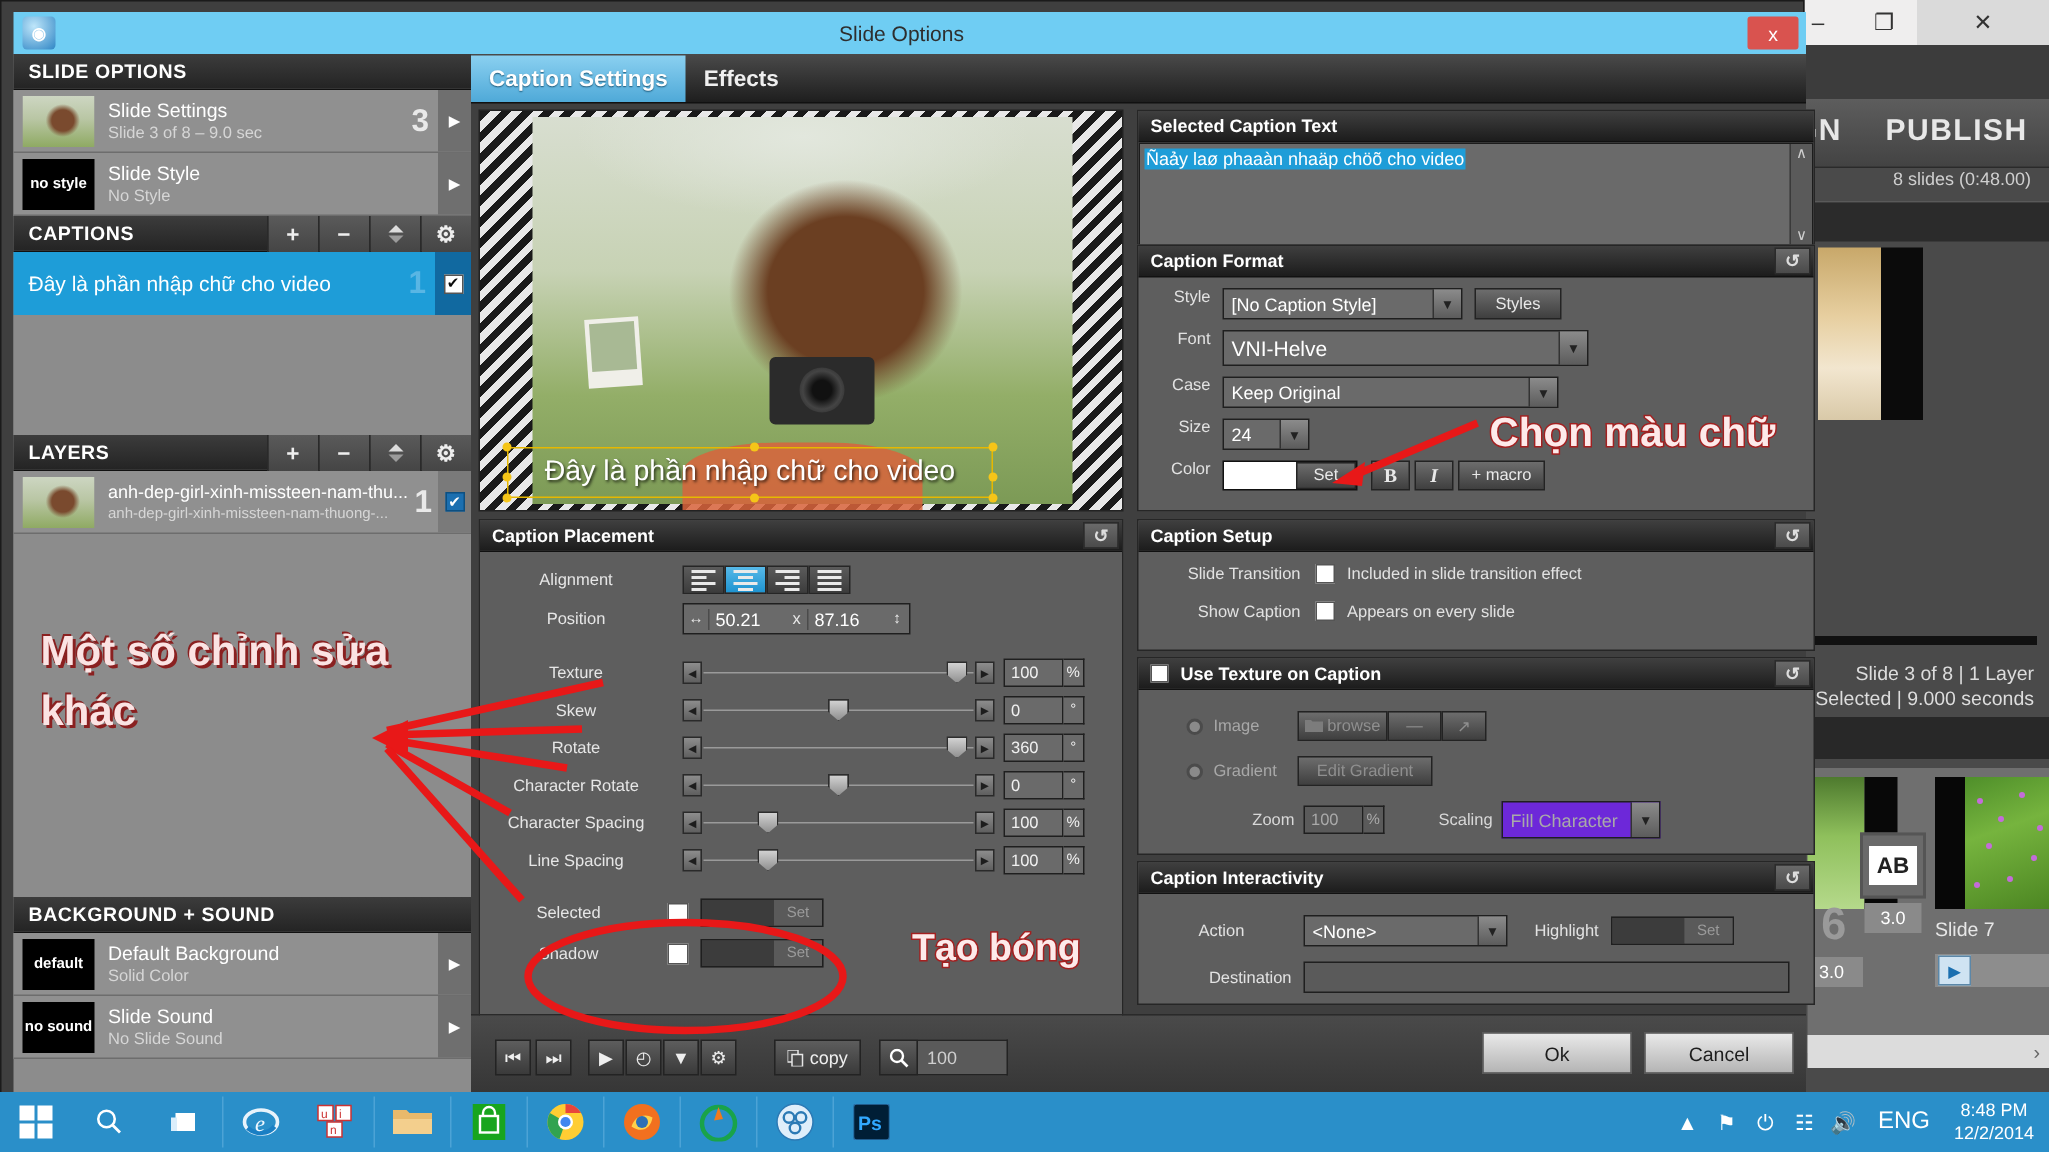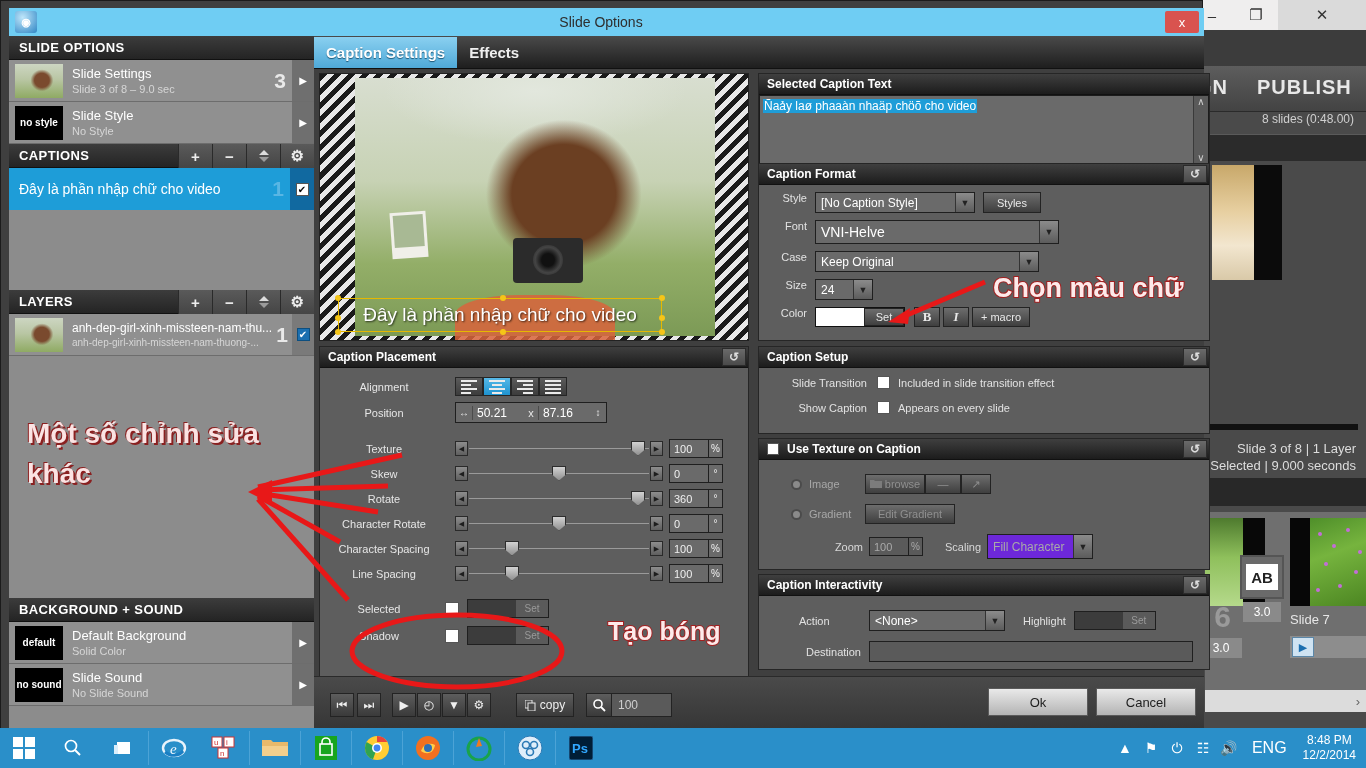--- a/index.html
+++ b/index.html
@@ -680,21 +680,21 @@
       </div>
       <div style="display:flex;align-items:center;margin:10px 0 0 32px">
         <span class="radio"></span>
         <span class="lbl" style="margin-left:7px;width:56px;color:#a8a8a8">Gradient</span>
         <span class="btn3d" style="width:90px;height:20px;color:#8f8f8f">Edit Gradient</span>
       </div>
       <div style="display:flex;align-items:center;margin:10px 0 0 60px">
         <span class="lbl" style="width:44px;text-align:right;color:#d8d8d8">Zoom</span>
         <span class="numbox" style="color:#a9a9a9;background:#5a5a5a">100</span>
         <span class="unitbox" style="color:#a9a9a9;background:#5a5a5a">%</span>
-        <span class="lbl" style="margin-left:22px;color:#d8d8d8">Scaling</span>
+        <span class="lbl" style="margin-left:36px;color:#d8d8d8">Scaling</span>
         <span class="fld" style="width:106px;height:25px;margin-left:6px;color:#a9a9a9;background:#6d28d9">
           <span>Fill Character</span>
           <span class="caret">▼</span>
         </span>
       </div>
     </div>
 
     <div class="panel" id="cinter">
       <div class="panel-hdr">
         <span>Caption Interactivity</span>

